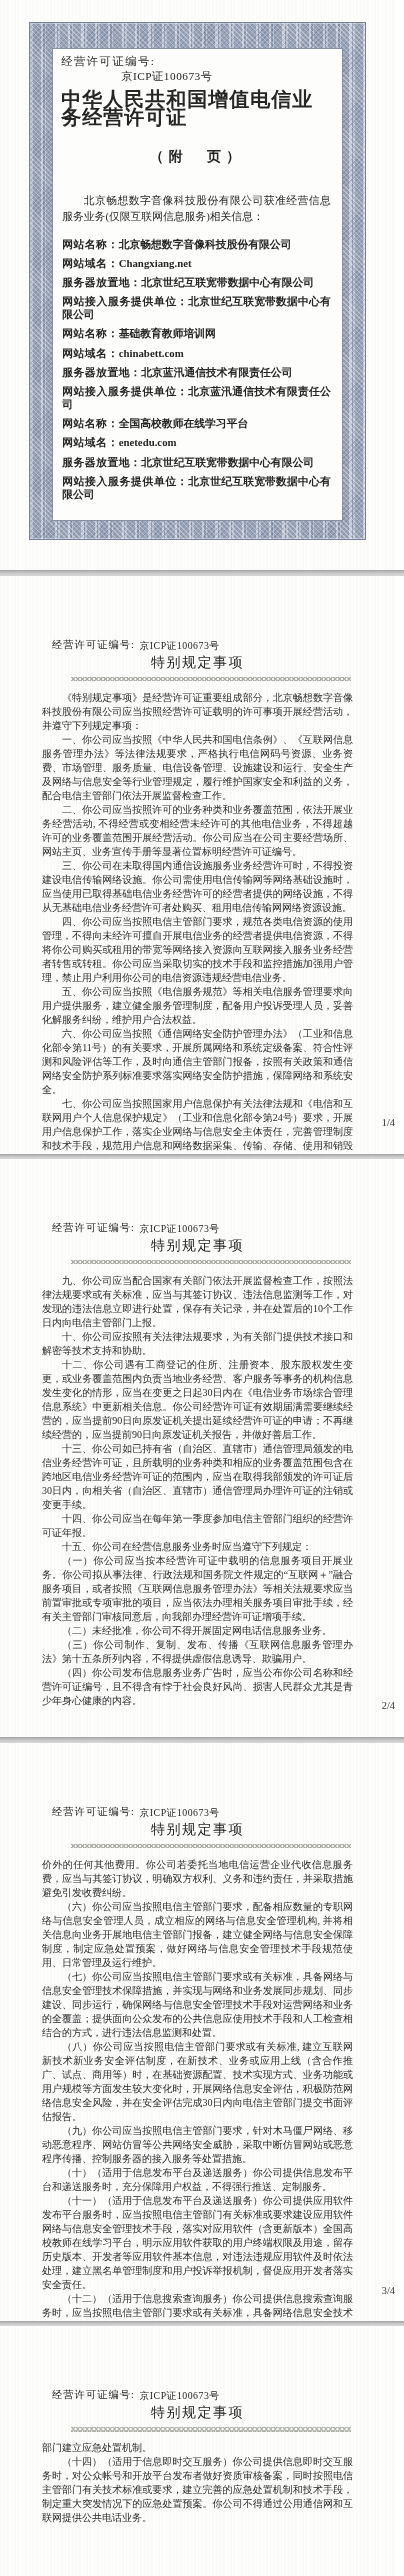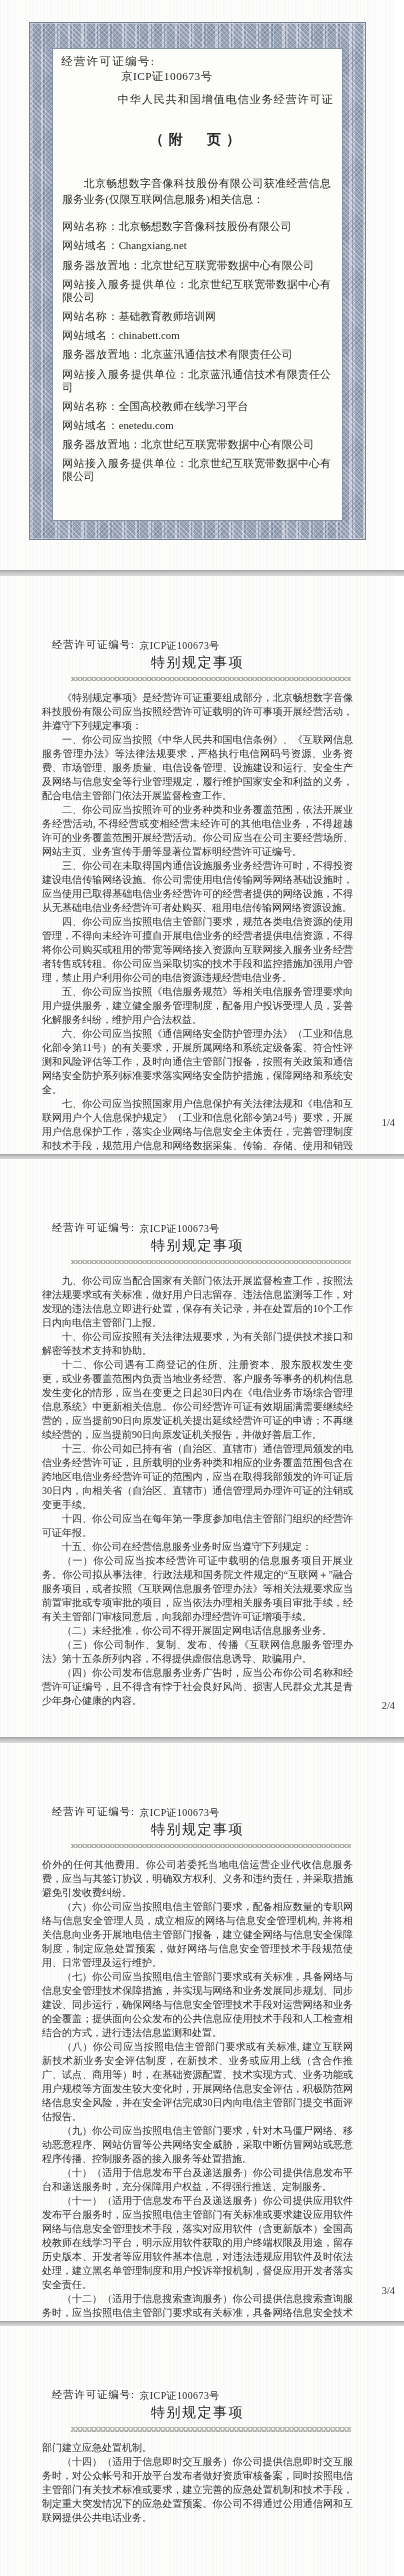--- a/index.html
+++ b/index.html
@@ -17,25 +17,25 @@
     border:0.5px solid #76809a;
     background:
       repeating-linear-gradient(45deg, rgba(255,255,255,.32) 0 1px, rgba(255,255,255,0) 1px 3.6px),
       repeating-linear-gradient(-45deg, rgba(44,60,92,.20) 0 1px, rgba(255,255,255,0) 1px 3.6px),
       repeating-linear-gradient(90deg,#8e98ac 0 1.5px,#b9c0cf 1.5px 3.1px,#99a3b6 3.1px 11.3px,#c6ccd9 11.3px 13.4px);
     box-shadow: inset 0 0 0 1px rgba(255,255,255,.35);}
   .cert-inner{position:absolute;top:25px;left:22px;right:22px;bottom:18px;
     background:#fdfdfb;border:0.5px solid #8791a4;padding:6.2px 8.2px 0 8.2px;}
   .cert-no-label{font-size:11.3px;letter-spacing:1.5px;line-height:13.4px;}
   .cert-no-value{font-size:11.3px;line-height:12.4px;margin:1px 0 0 60px;letter-spacing:0.5px;}
-  .cert-title{font-size:11px;font-weight:normal;text-align:right;margin:9.3px 0 0 0;letter-spacing:1px;line-height:17.5px;}
+  .cert-title{font-size:20px;font-weight:bold;text-align:left;margin:9.3px 0 0 0;letter-spacing:1px;line-height:17.5px;}
   .cert-subtitle{font-size:14px;font-weight:bold;text-align:center;margin-top:22px;letter-spacing:5.2px;}
   .cert-intro{font-size:10.8px;line-height:16px;text-indent:2em;margin:26px 3.1px 0 1px;text-align:justify;}
   .cert-fields{margin:13.4px 3.1px 0 1px;}
-  .site{margin:0;}
+  .site{margin:0;font-weight:bold;}
   .cfield{font-size:10.8px;line-height:13px;margin-bottom:6.2px;text-align:justify;}
   .flabel{letter-spacing:0.5px;}
 
   
   .spec-head{position:absolute;top:62px;left:52px;white-space:nowrap;}
   .spec-head .lab{font-size:10.3px;letter-spacing:1px;}
   .spec-head .num{font-size:9.8px;margin-left:4.6px;position:relative;top:1px;letter-spacing:0.5px;}
   .spec-title{position:absolute;top:78px;left:0;right:0;text-align:center;
     font-size:14px;font-weight:normal;letter-spacing:1.5px;}
   .zigzag{position:absolute;top:101px;left:71px;right:44px;height:4.1px;opacity:.85;
@@ -107,21 +107,21 @@
   </section>
 
   <div class="gap" style="height:4.1px"></div>
 
   <section class="page" style="height:578px">
     <div class="spec-head"><span class="lab">经营许可证编号:</span><span class="num">京ICP证100673号</span></div>
     <div class="spec-title">特别规定事项</div>
     <div class="zigzag"></div>
     <div class="spec-body">
 
-    <p class="para">九、你公司应当配合国家有关部门依法开展监督检查工作，按照法律法规要求或有关标准，做好用户日志留存、违法信息监测等工作，对发现的违法信息立即进行处置，保存有关记录，并在处置后的10个工作日内向电信主管部门上报。</p>
+    <p class="para">九、你公司应当配合国家有关部门依法开展监督检查工作，按照法律法规要求或有关标准，应当与其签订协议、违法信息监测等工作，对发现的违法信息立即进行处置，保存有关记录，并在处置后的10个工作日内向电信主管部门上报。</p>
         <p class="para">十、你公司应按照有关法律法规要求，为有关部门提供技术接口和解密等技术支持和协助。</p>
         <p class="para">十二、你公司遇有工商登记的住所、注册资本、股东股权发生变更，或业务覆盖范围内负责当地业务经营、客户服务等事务的机构信息发生变化的情形，应当在变更之日起30日内在《电信业务市场综合管理信息系统》中更新相关信息。你公司经营许可证有效期届满需要继续经营的，应当提前90日向原发证机关提出延续经营许可证的申请；不再继续经营的，应当提前90日向原发证机关报告，并做好善后工作。</p>
         <p class="para">十三、你公司如已持有省（自治区、直辖市）通信管理局颁发的电信业务经营许可证，且所载明的业务种类和相应的业务覆盖范围包含在跨地区电信业务经营许可证的范围内，应当在取得我部颁发的许可证后30日内，向相关省（自治区、直辖市）通信管理局办理许可证的注销或变更手续。</p>
         <p class="para">十四、你公司应当在每年第一季度参加电信主管部门组织的经营许可证年报。</p>
         <p class="para">十五、你公司在经营信息服务业务时应当遵守下列规定：</p>
         <p class="para">（一）你公司应当按本经营许可证中载明的信息服务项目开展业务。你公司拟从事法律、行政法规和国务院文件规定的“互联网＋”融合服务项目，或者按照《互联网信息服务管理办法》等相关法规要求应当前置审批或专项审批的项目，应当依法办理相关服务项目审批手续，经有关主管部门审核同意后，向我部办理经营许可证增项手续。</p>
         <p class="para">（二）未经批准，你公司不得开展固定网电话信息服务业务。</p>
         <p class="para">（三）你公司制作、复制、发布、传播《互联网信息服务管理办法》第十五条所列内容，不得提供虚假信息诱导、欺骗用户。</p>
         <p class="para">（四）你公司发布信息服务业务广告时，应当公布你公司名称和经营许可证编号，且不得含有悖于社会良好风尚、损害人民群众尤其是青少年身心健康的内容。</p>
       </div>

